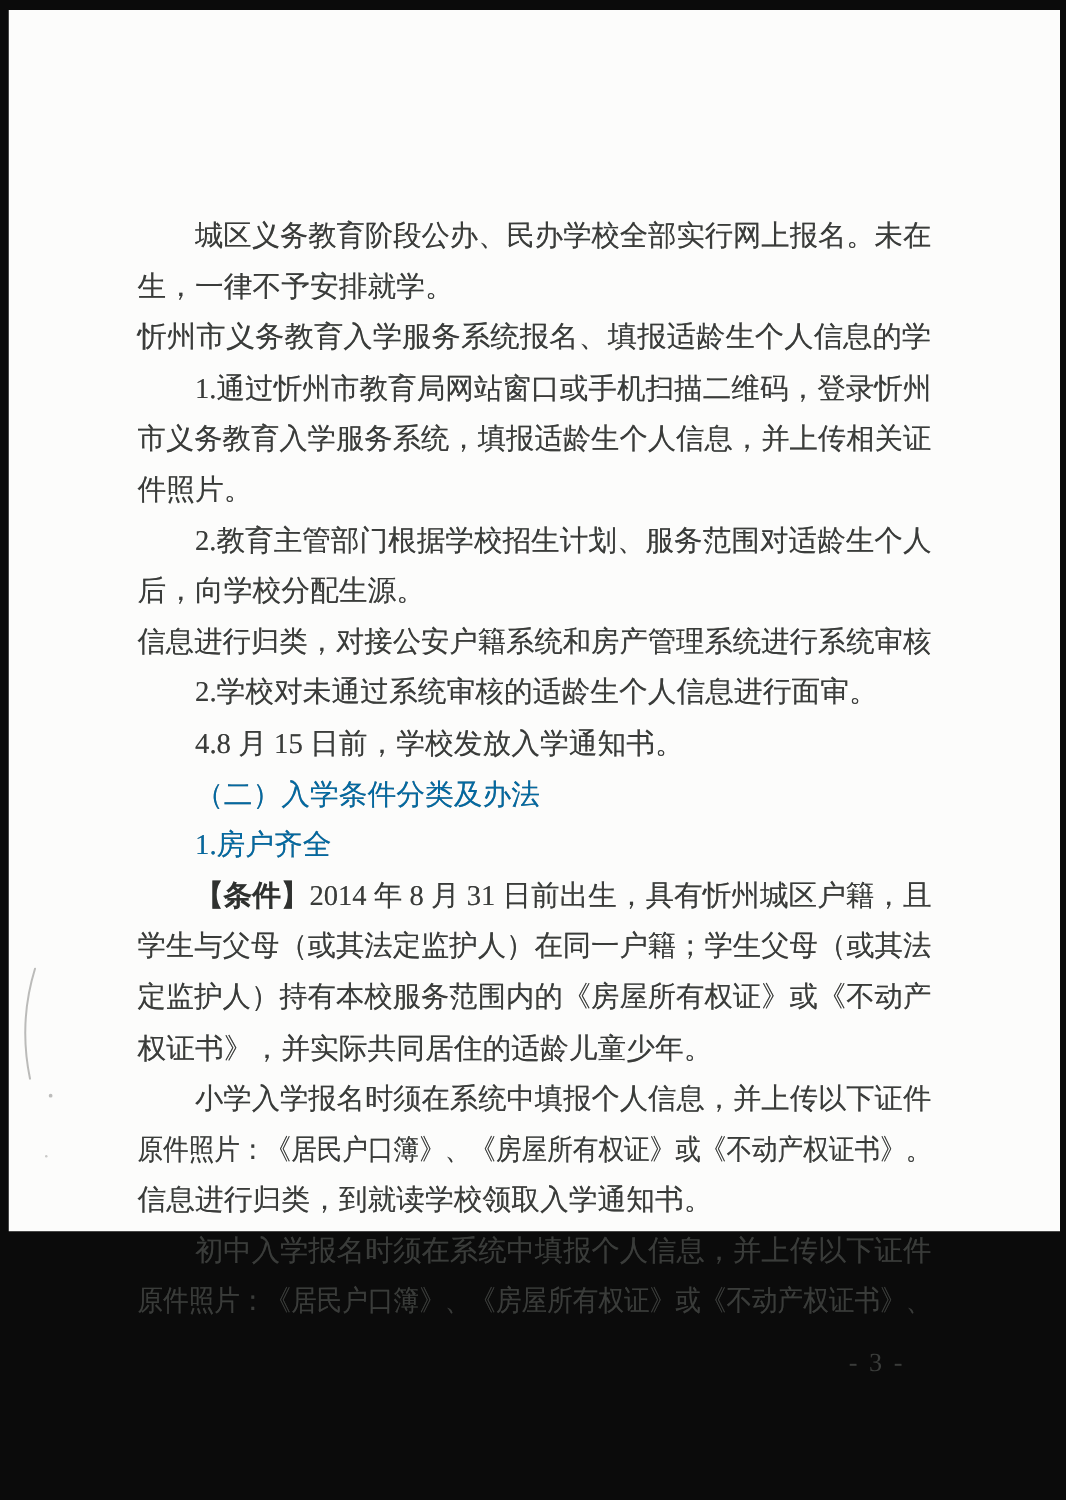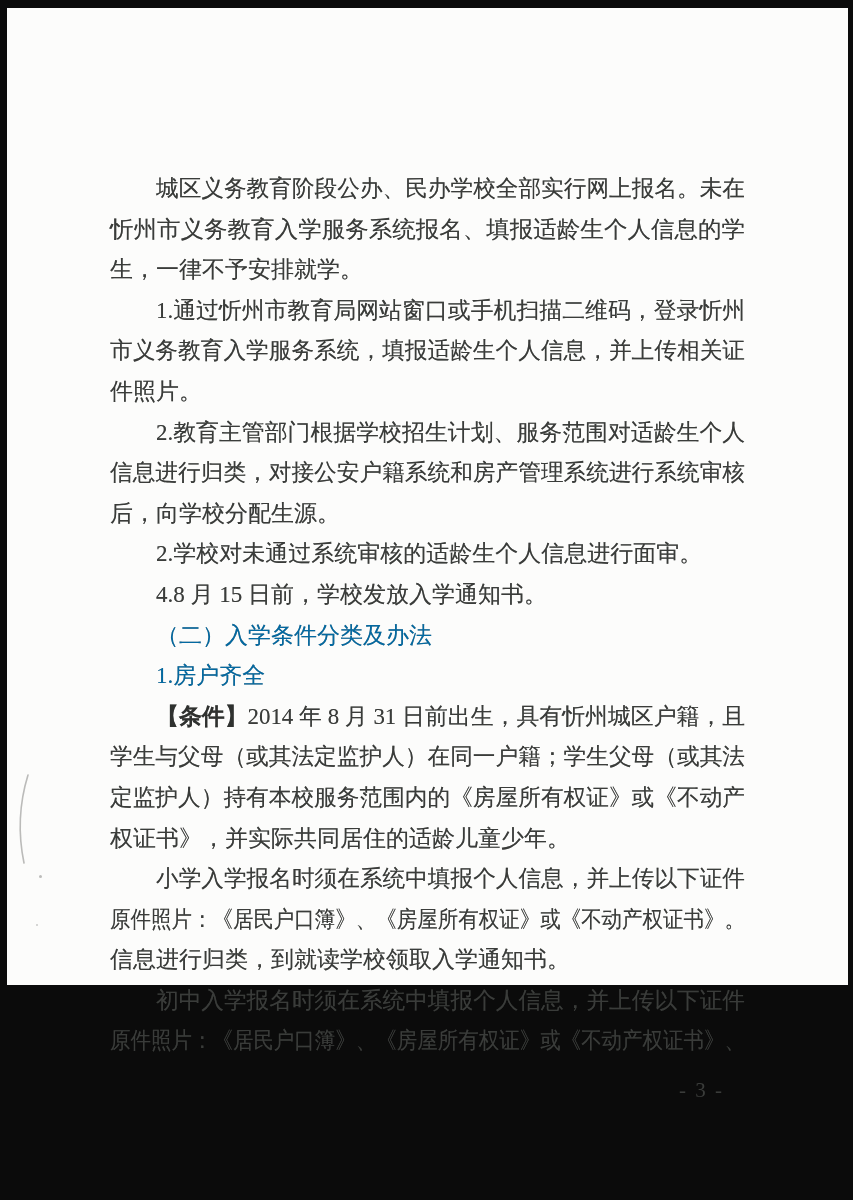--- a/index.html
+++ b/index.html
@@ -47,28 +47,28 @@
   .speck.s2 { left:29px; top:916px; width:2px; height:2px; opacity:0.5; }
 </style>
 </head>
 <body>
 
 <div class="frame">
   <div class="page">
 
     <div class="text-block">
         <div class="line indent"><span class="txt" style="transform: scaleX(0.98495);"><span>城区义务教育阶段公办、民办学校全部实行网上报名。未在</span></span></div>
+        <div class="line"><span class="txt"><span>生，一律不予安排就学。</span></span></div>
         <div class="line"><span class="txt" style="transform: scaleX(1.02254);"><span>忻州市义务教育入学服务系统报名、填报适龄生个人信息的学</span></span></div>
-        <div class="line"><span class="txt"><span>生，一律不予安排就学。</span></span></div>
         <div class="line indent"><span class="txt" style="transform: scaleX(0.994932);"><span>1.通过忻州市教育局网站窗口或手机扫描二维码，登录忻州</span></span></div>
         <div class="line"><span class="txt" style="transform: scaleX(0.986025);"><span>市义务教育入学服务系统，填报适龄生个人信息，并上传相关证</span></span></div>
         <div class="line"><span class="txt"><span>件照片。</span></span></div>
         <div class="line indent"><span class="txt" style="transform: scaleX(0.994932);"><span>2.教育主管部门根据学校招生计划、服务范围对适龄生个人</span></span></div>
+        <div class="line"><span class="txt"><span>后，向学校分配生源。</span></span></div>
         <div class="line"><span class="txt" style="transform: scaleX(0.986025);"><span>信息进行归类，对接公安户籍系统和房产管理系统进行系统审核</span></span></div>
-        <div class="line"><span class="txt"><span>后，向学校分配生源。</span></span></div>
         <div class="line indent"><span class="txt"><span>2.学校对未通过系统审核的适龄生个人信息进行面审。</span></span></div>
         <div class="line indent"><span class="txt"><span>4.8 月 15 日前，学校发放入学通知书。</span></span></div>
         <div class="line indent bold"><span class="txt"><span>（二）入学条件分类及办法</span></span></div>
         <div class="line indent bold"><span class="txt"><span>1.房户齐全</span></span></div>
         <div class="line indent"><span class="txt" style="transform: scaleX(0.994932);"><b>【条件】</b><span>2014 年 8 月 31 日前出生，具有忻州城区户籍，且</span></span></div>
         <div class="line"><span class="txt" style="transform: scaleX(0.986025);"><span>学生与父母（或其法定监护人）在同一户籍；学生父母（或其法</span></span></div>
         <div class="line"><span class="txt" style="transform: scaleX(0.986025);"><span>定监护人）持有本校服务范围内的《房屋所有权证》或《不动产</span></span></div>
         <div class="line"><span class="txt"><span>权证书》，并实际共同居住的适龄儿童少年。</span></span></div>
         <div class="line indent"><span class="txt" style="transform: scaleX(0.98495);"><span>小学入学报名时须在系统中填报个人信息，并上传以下证件</span></span></div>
         <div class="line"><span class="txt" style="transform: scaleX(0.890603);"><span>原件照片：《居民户口簿》、《房屋所有权证》或《不动产权证书》。</span></span></div>

